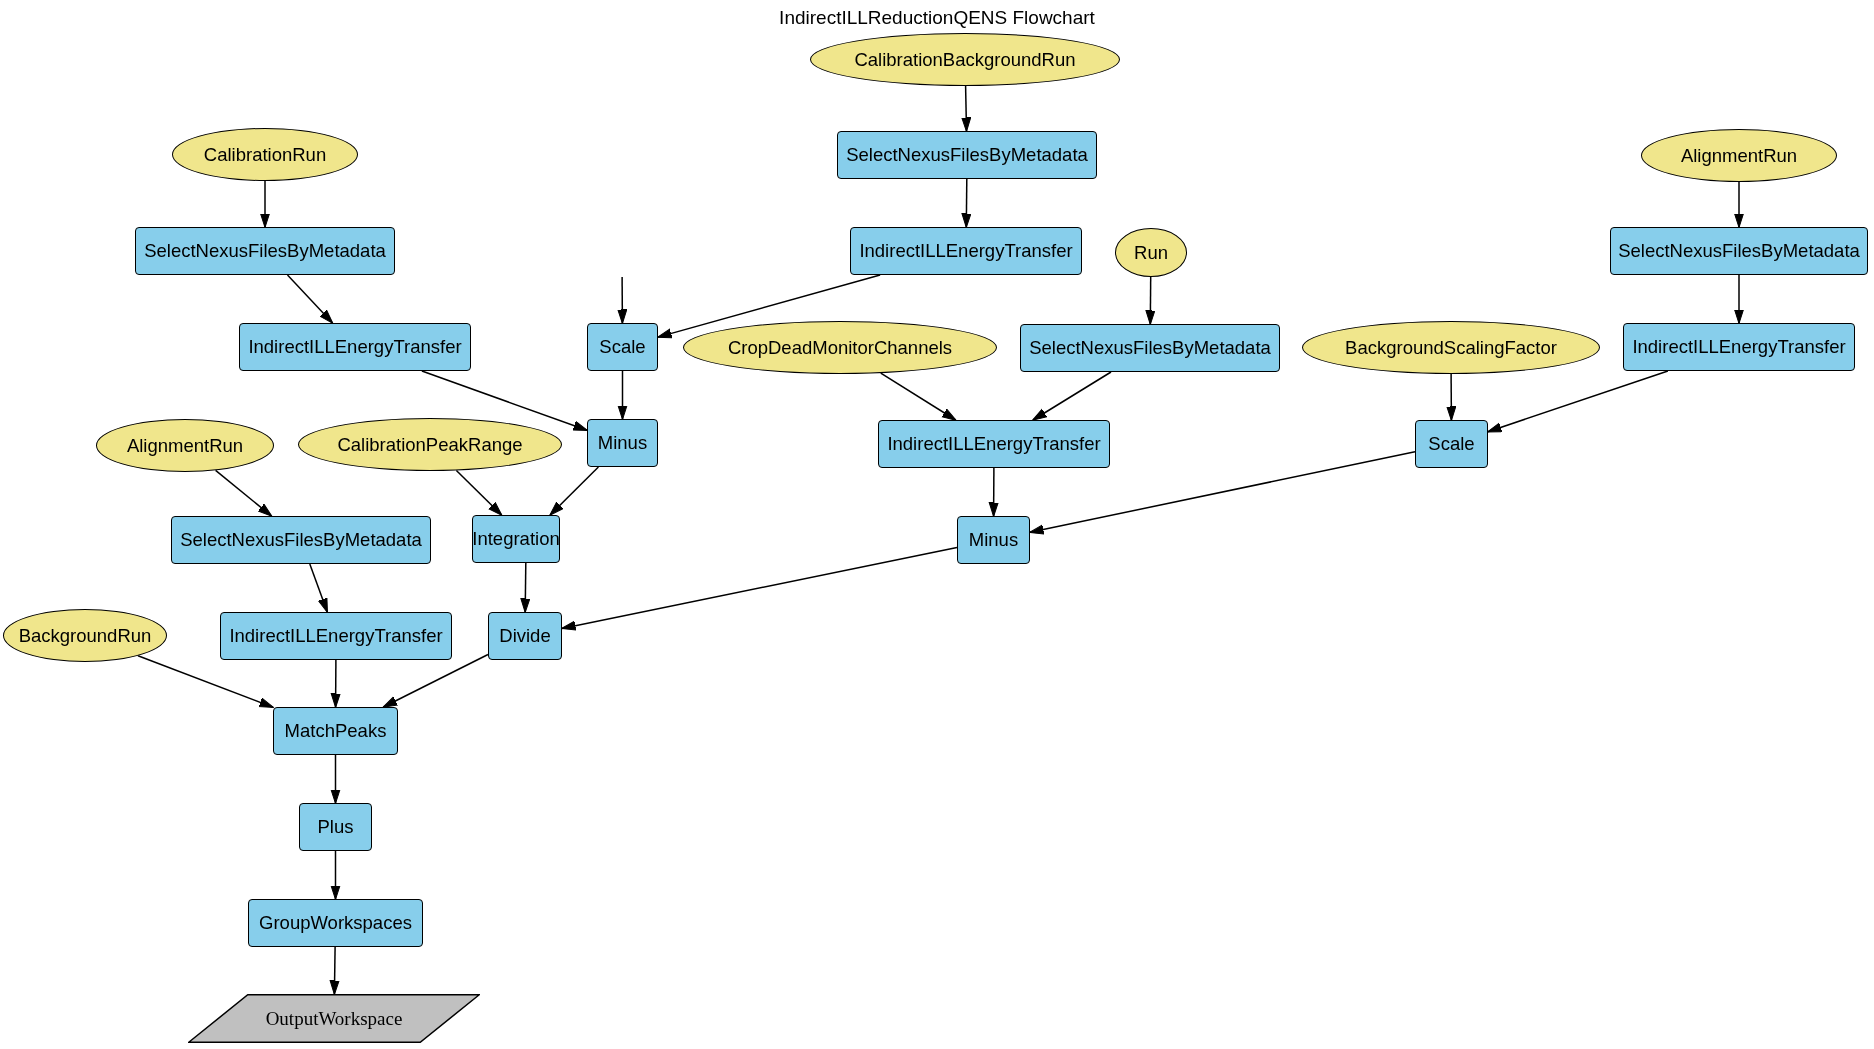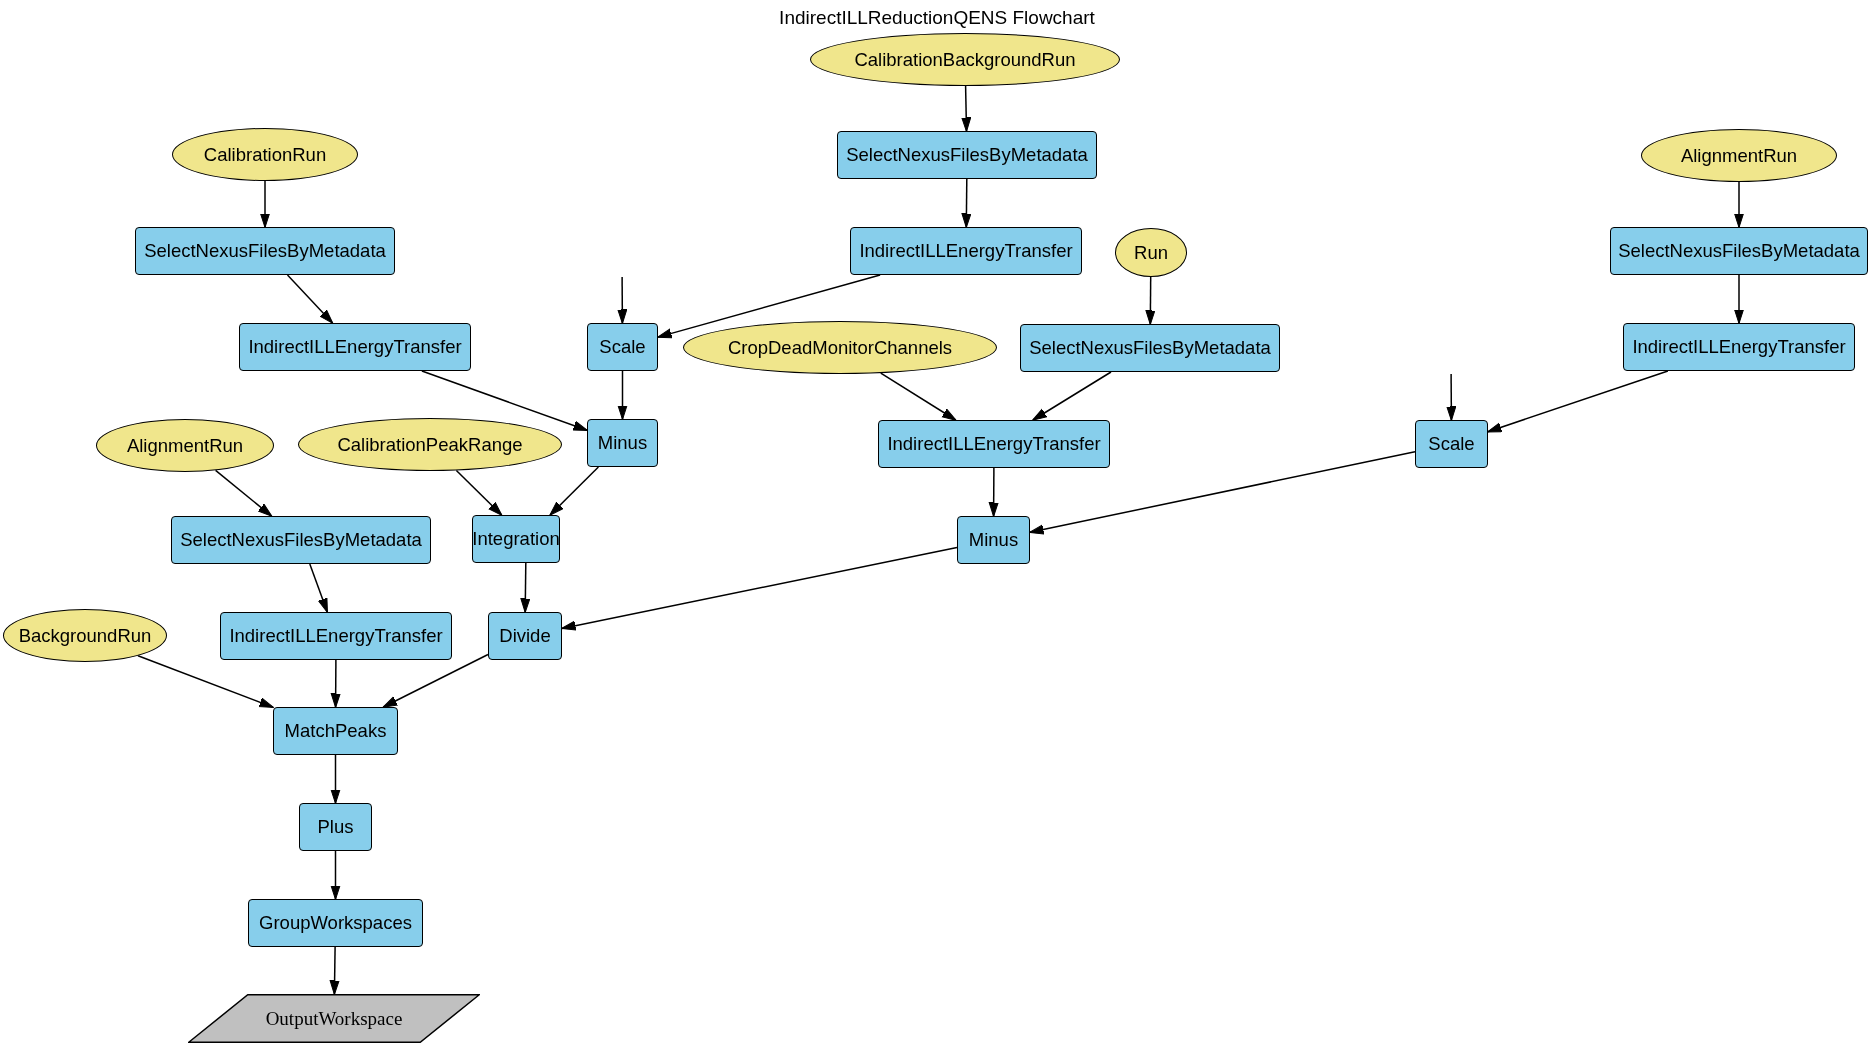--- a/index.html
+++ b/index.html
@@ -89,20 +89,21 @@
       <line x1="335.5" y1="755.0" x2="335.5" y2="803.0" marker-end="url(#arrowhead)"></line>
       <line x1="335.5" y1="851.0" x2="335.5" y2="899.0" marker-end="url(#arrowhead)"></line>
       <line x1="335.1" y1="947.0" x2="334.4" y2="994.0" marker-end="url(#arrowhead)"></line>
     </svg>
 
   <div class="node ellipse" style="left:810px;top:33px;width:310px;height:53px">CalibrationBackgroundRun</div>
   <div class="node ellipse" style="left:172px;top:128px;width:186px;height:53px">CalibrationRun</div>
   <div class="node ellipse" style="left:683px;top:321px;width:314px;height:53px">CropDeadMonitorChannels</div>
   <div class="node ellipse" style="left:1115px;top:228px;width:72px;height:49px">Run</div>
   <div class="node ellipse" style="left:1641px;top:129px;width:196px;height:53px">AlignmentRun</div>
+  <div class="node ellipse" style="left:1302px;top:321px;width:298px;height:53px">BackgroundScalingFactor</div>
   <div class="node ellipse" style="left:96px;top:419px;width:178px;height:53px">AlignmentRun</div>
   <div class="node ellipse" style="left:298px;top:418px;width:264px;height:53px">CalibrationPeakRange</div>
   <div class="node ellipse" style="left:3px;top:609px;width:164px;height:53px">BackgroundRun</div>
 
   <div class="node box" style="left:837px;top:131px;width:260px;height:48px">SelectNexusFilesByMetadata</div>
   <div class="node box" style="left:850px;top:227px;width:232px;height:48px">IndirectILLEnergyTransfer</div>
   <div class="node box" style="left:135px;top:227px;width:260px;height:48px">SelectNexusFilesByMetadata</div>
   <div class="node box" style="left:239px;top:323px;width:232px;height:48px">IndirectILLEnergyTransfer</div>
   <div class="node box" style="left:587px;top:323px;width:71px;height:48px">Scale</div>
   <div class="node box" style="left:587px;top:419px;width:71px;height:48px">Minus</div>

